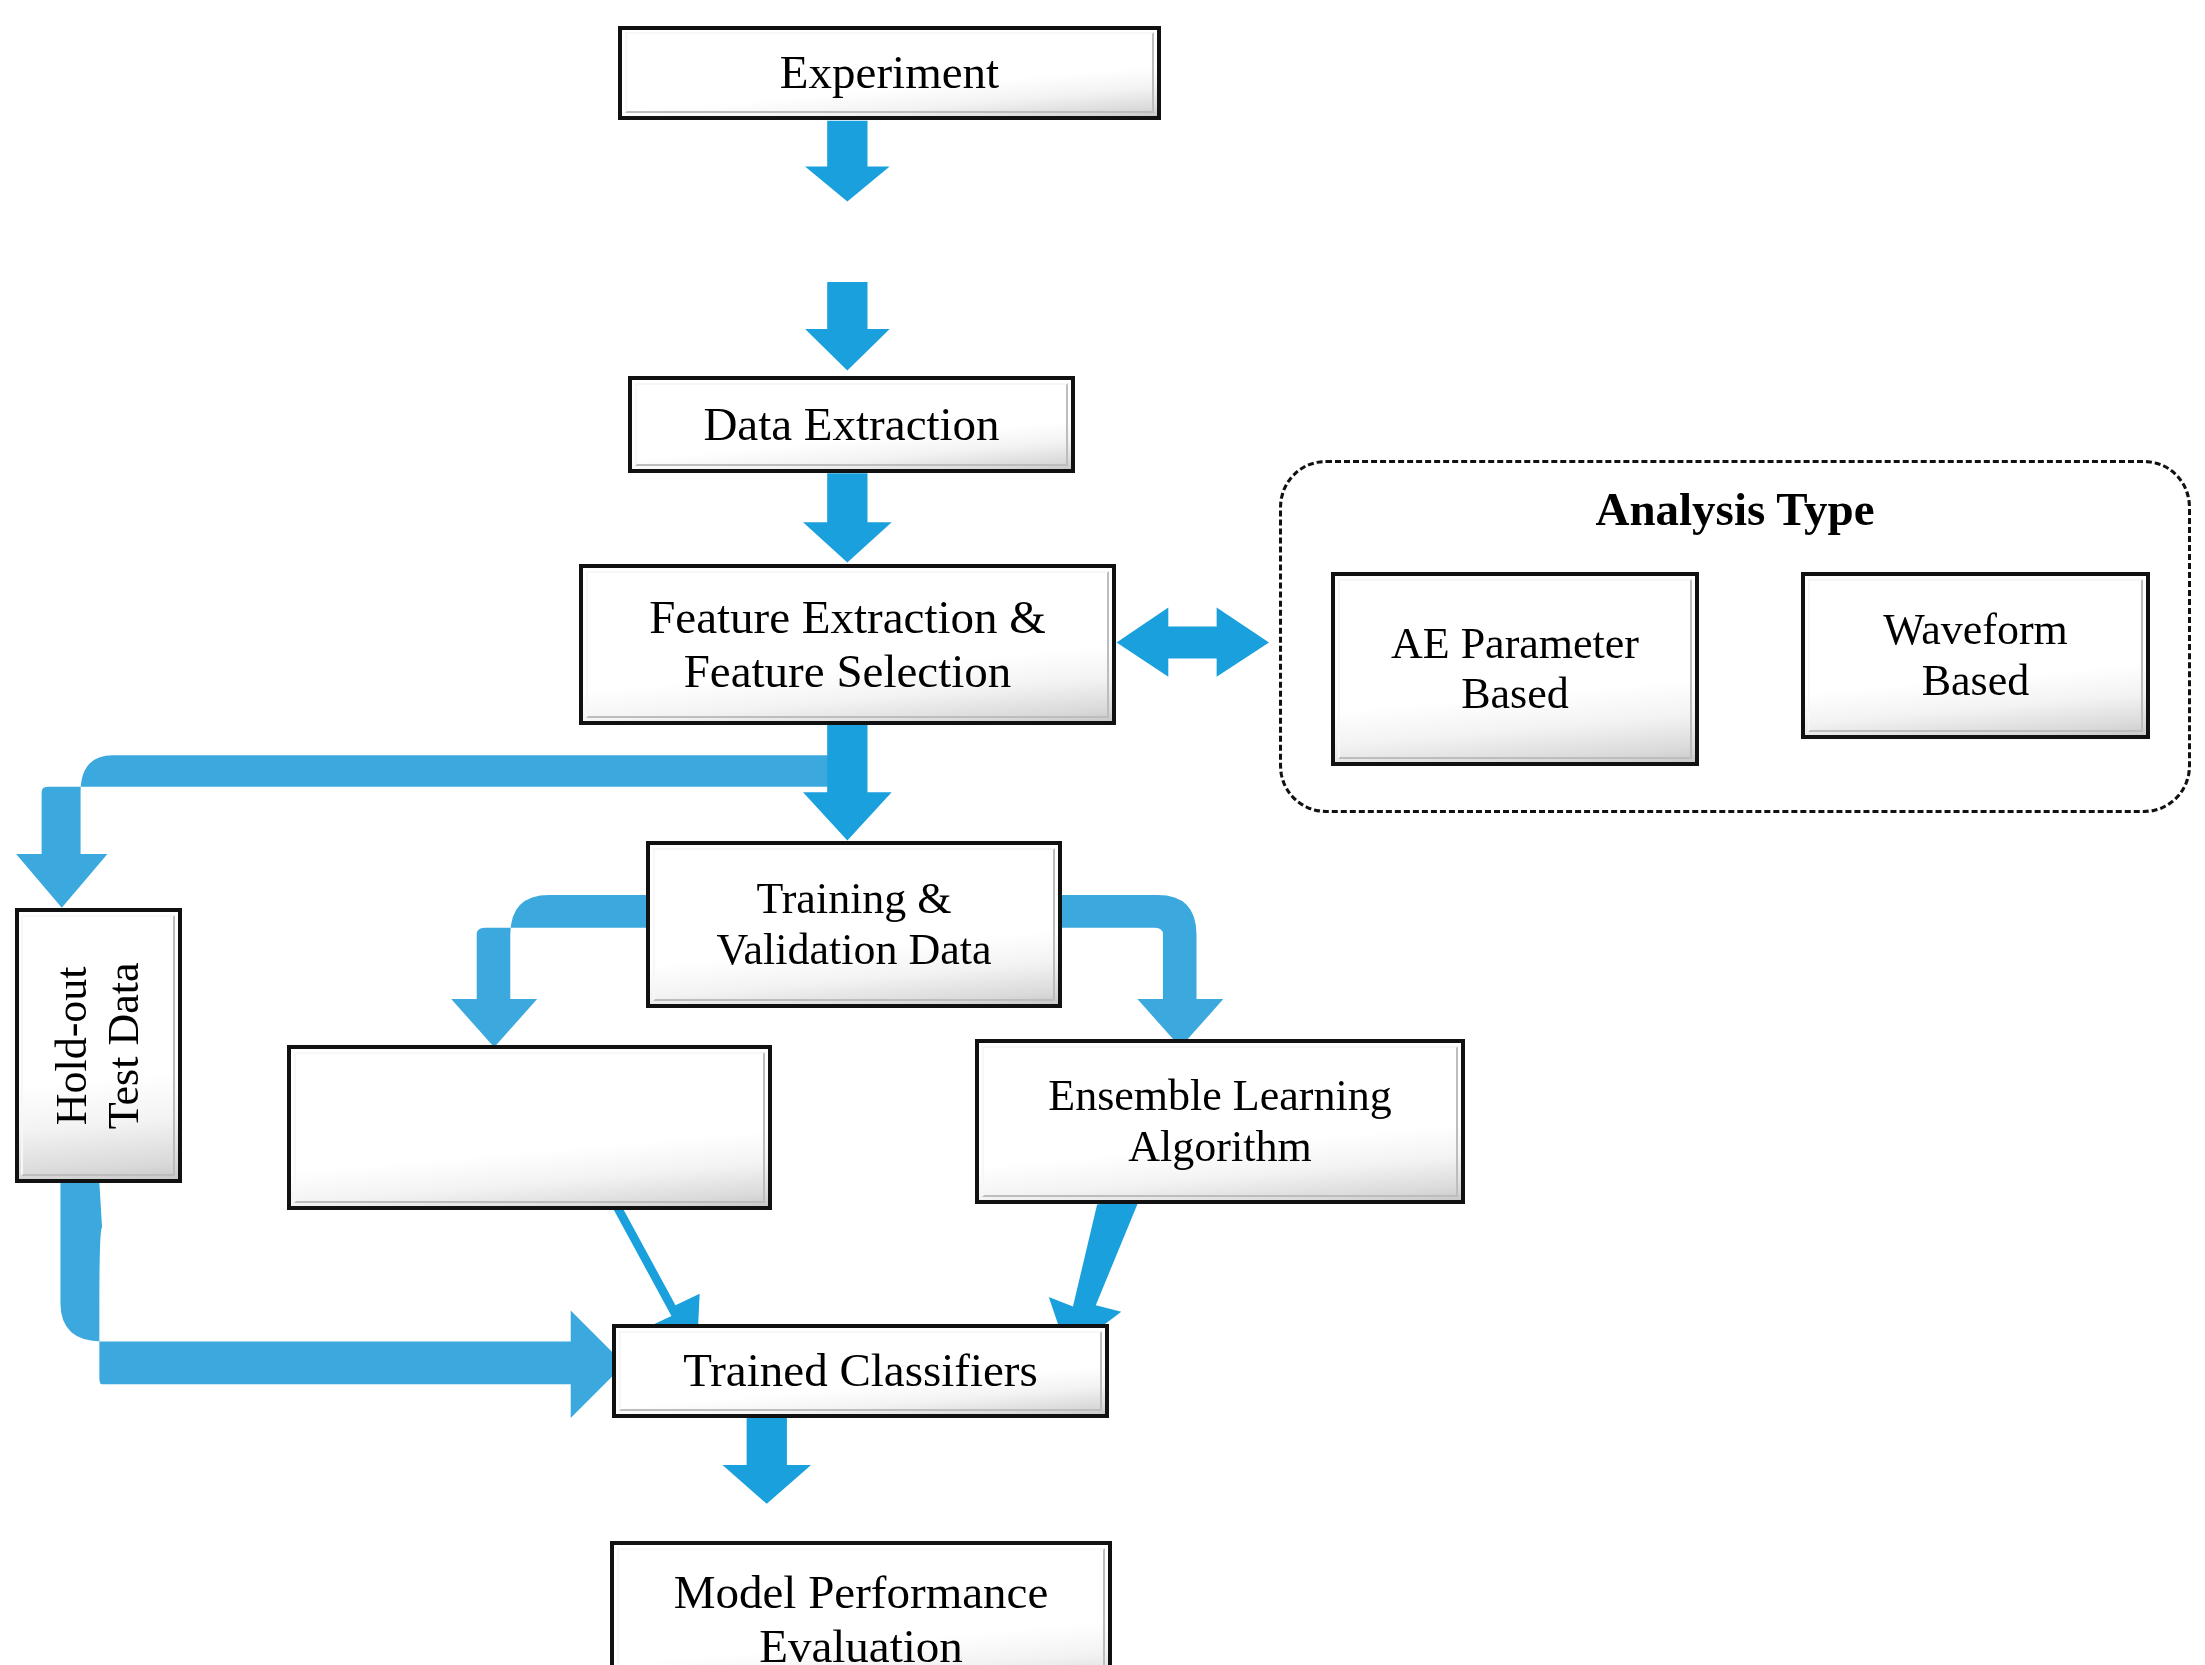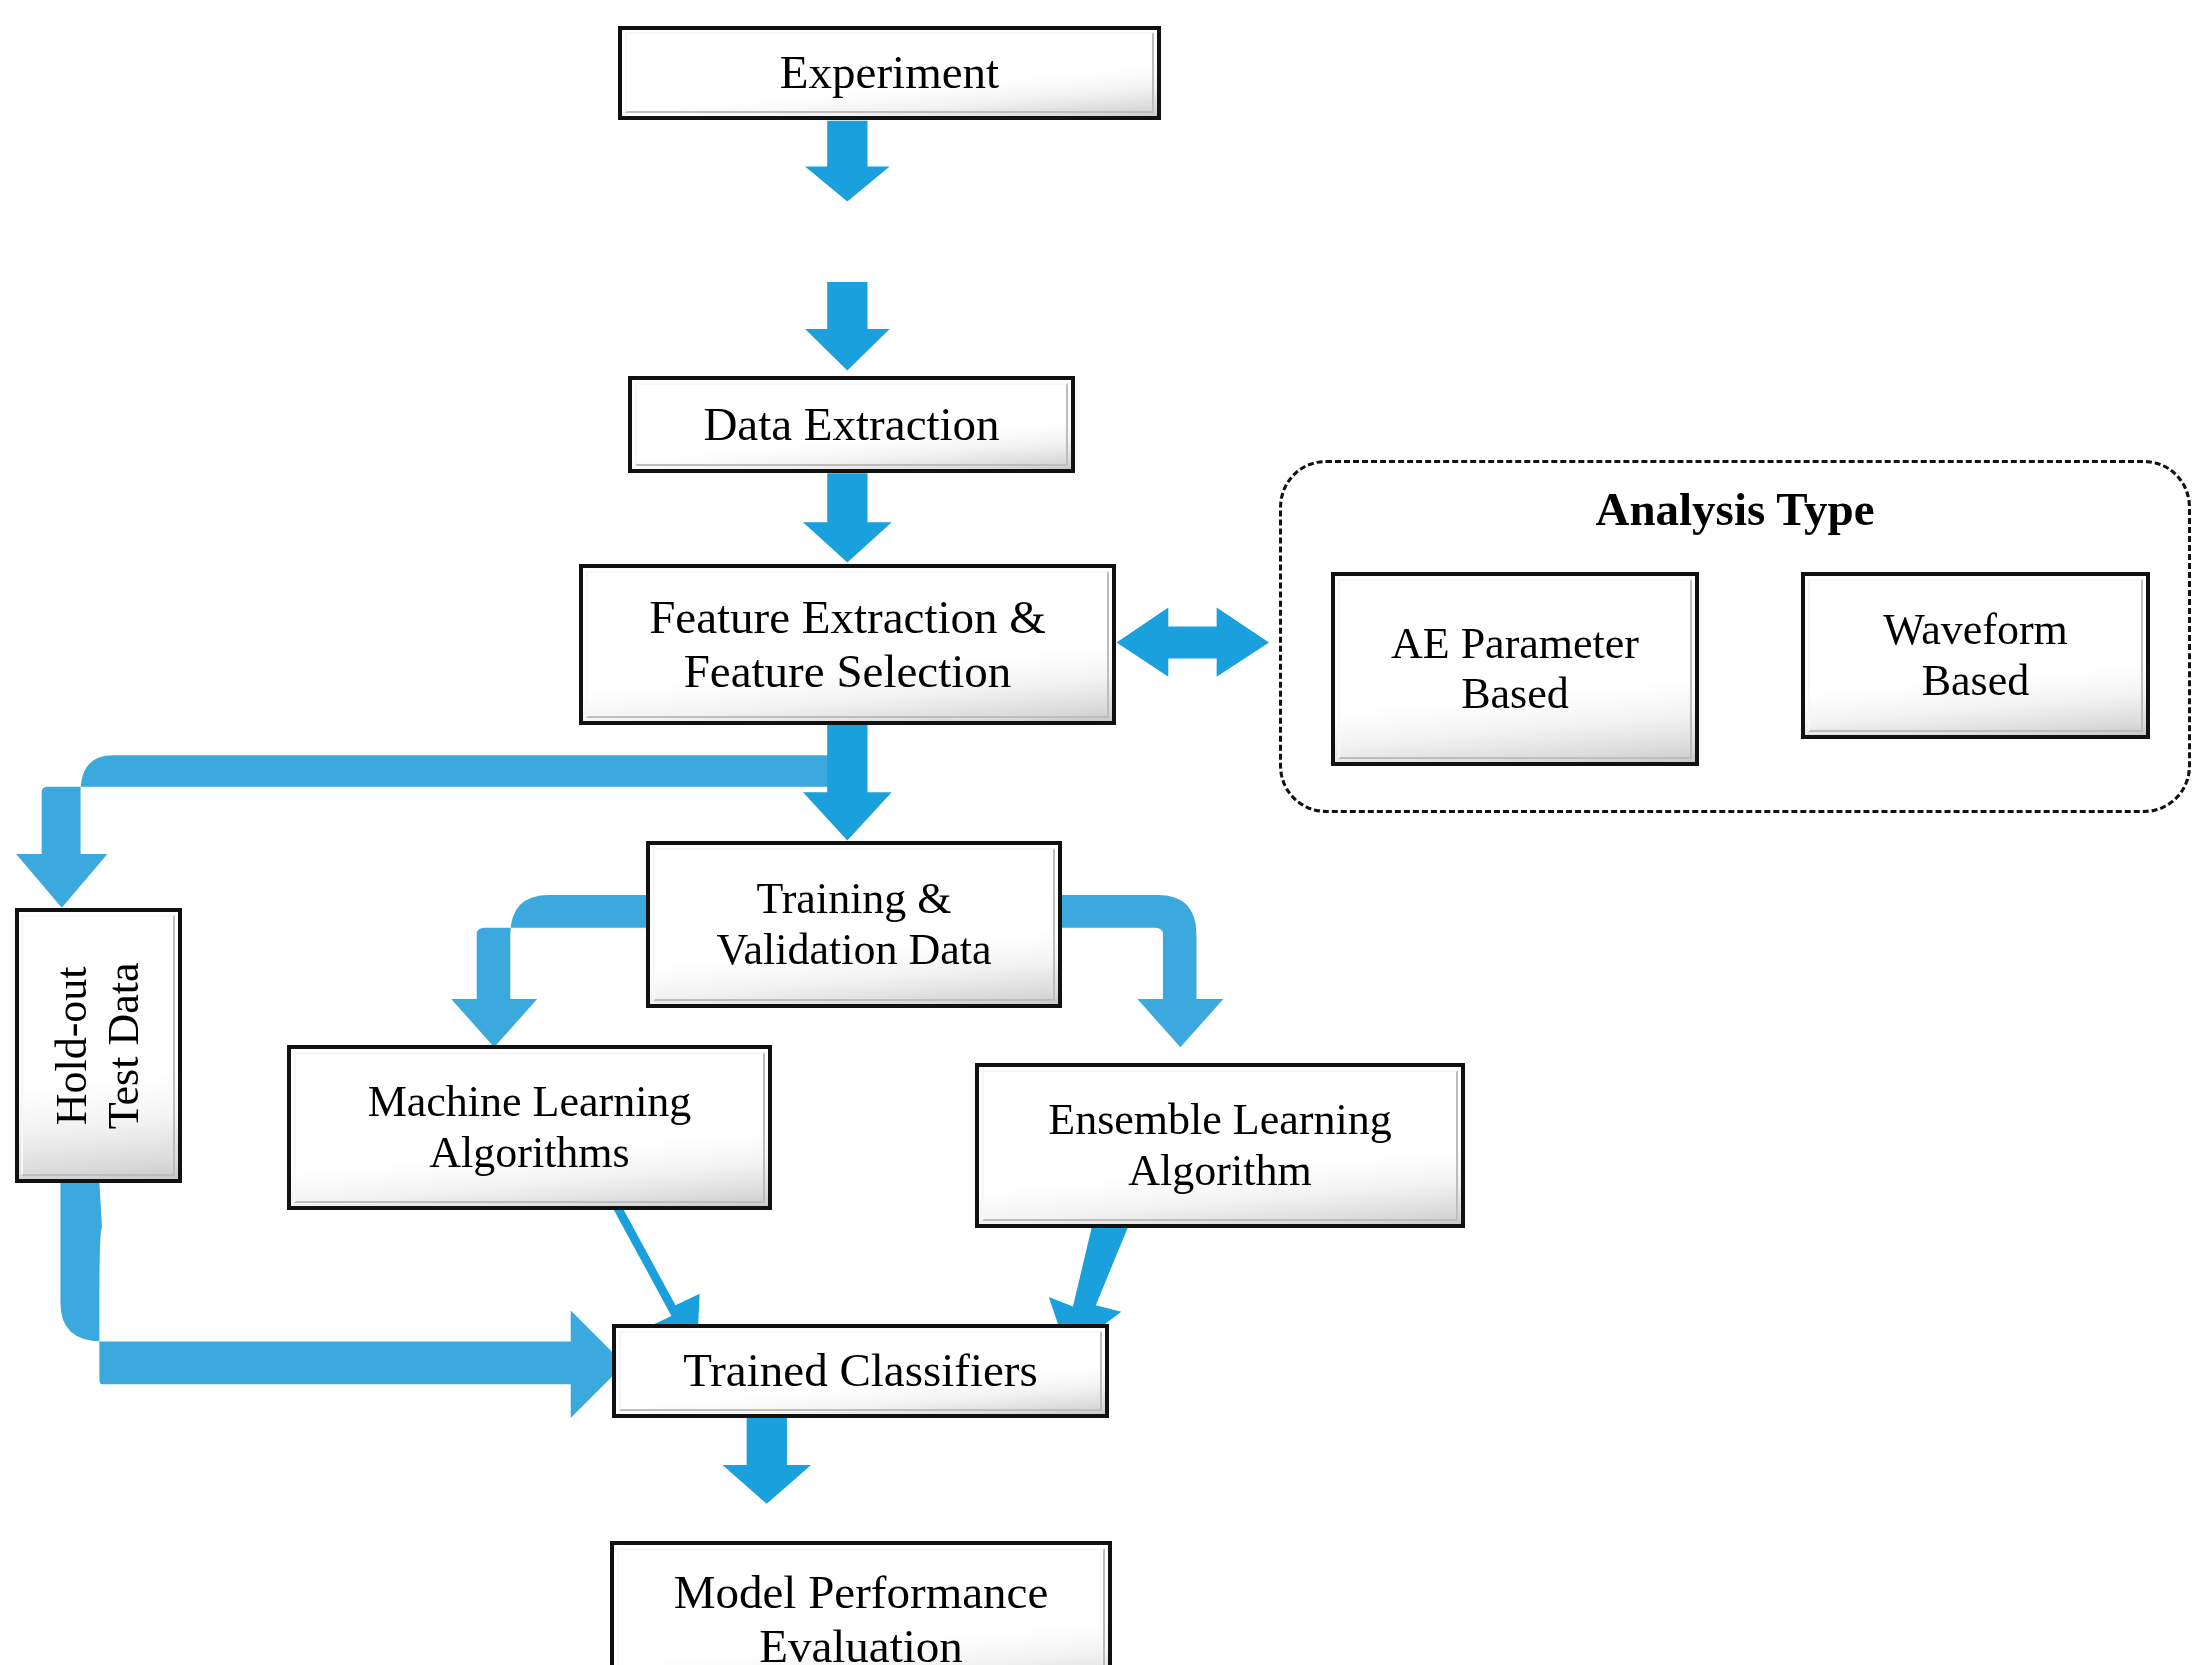--- a/index.html
+++ b/index.html
@@ -215,27 +215,23 @@
   <div class="node fs-md" style="left:646px;top:841px;width:416px;height:167px;">
     <span class="inner"></span>
     <span class="txt">
       <span>Training &amp;</span><br>
       <span>Validation Data</span>
     </span>
   </div>
 
   <div class="node fs-md" style="left:287px;top:1045px;width:485px;height:165px;">
     <span class="inner"></span>
-    <span class="txt">
-      <span>Machine Learning</span><br>
-      <span>Algorithms</span>
-    </span>
-  </div>
-
-  <div class="node fs-md" style="left:975px;top:1063px;width:490px;height:165px;">
+  </div>
+
+  <div class="node fs-md" style="left:975px;top:1039px;width:490px;height:165px;">
     <span class="inner"></span>
     <span class="txt">
       <span>Ensemble Learning</span><br>
       <span>Algorithm</span>
     </span>
   </div>
 
   <div class="node fs-lg" style="left:612px;top:1324px;width:497px;height:94px;">
     <span class="inner"></span>
     <span class="txt">Trained Classifiers</span>

